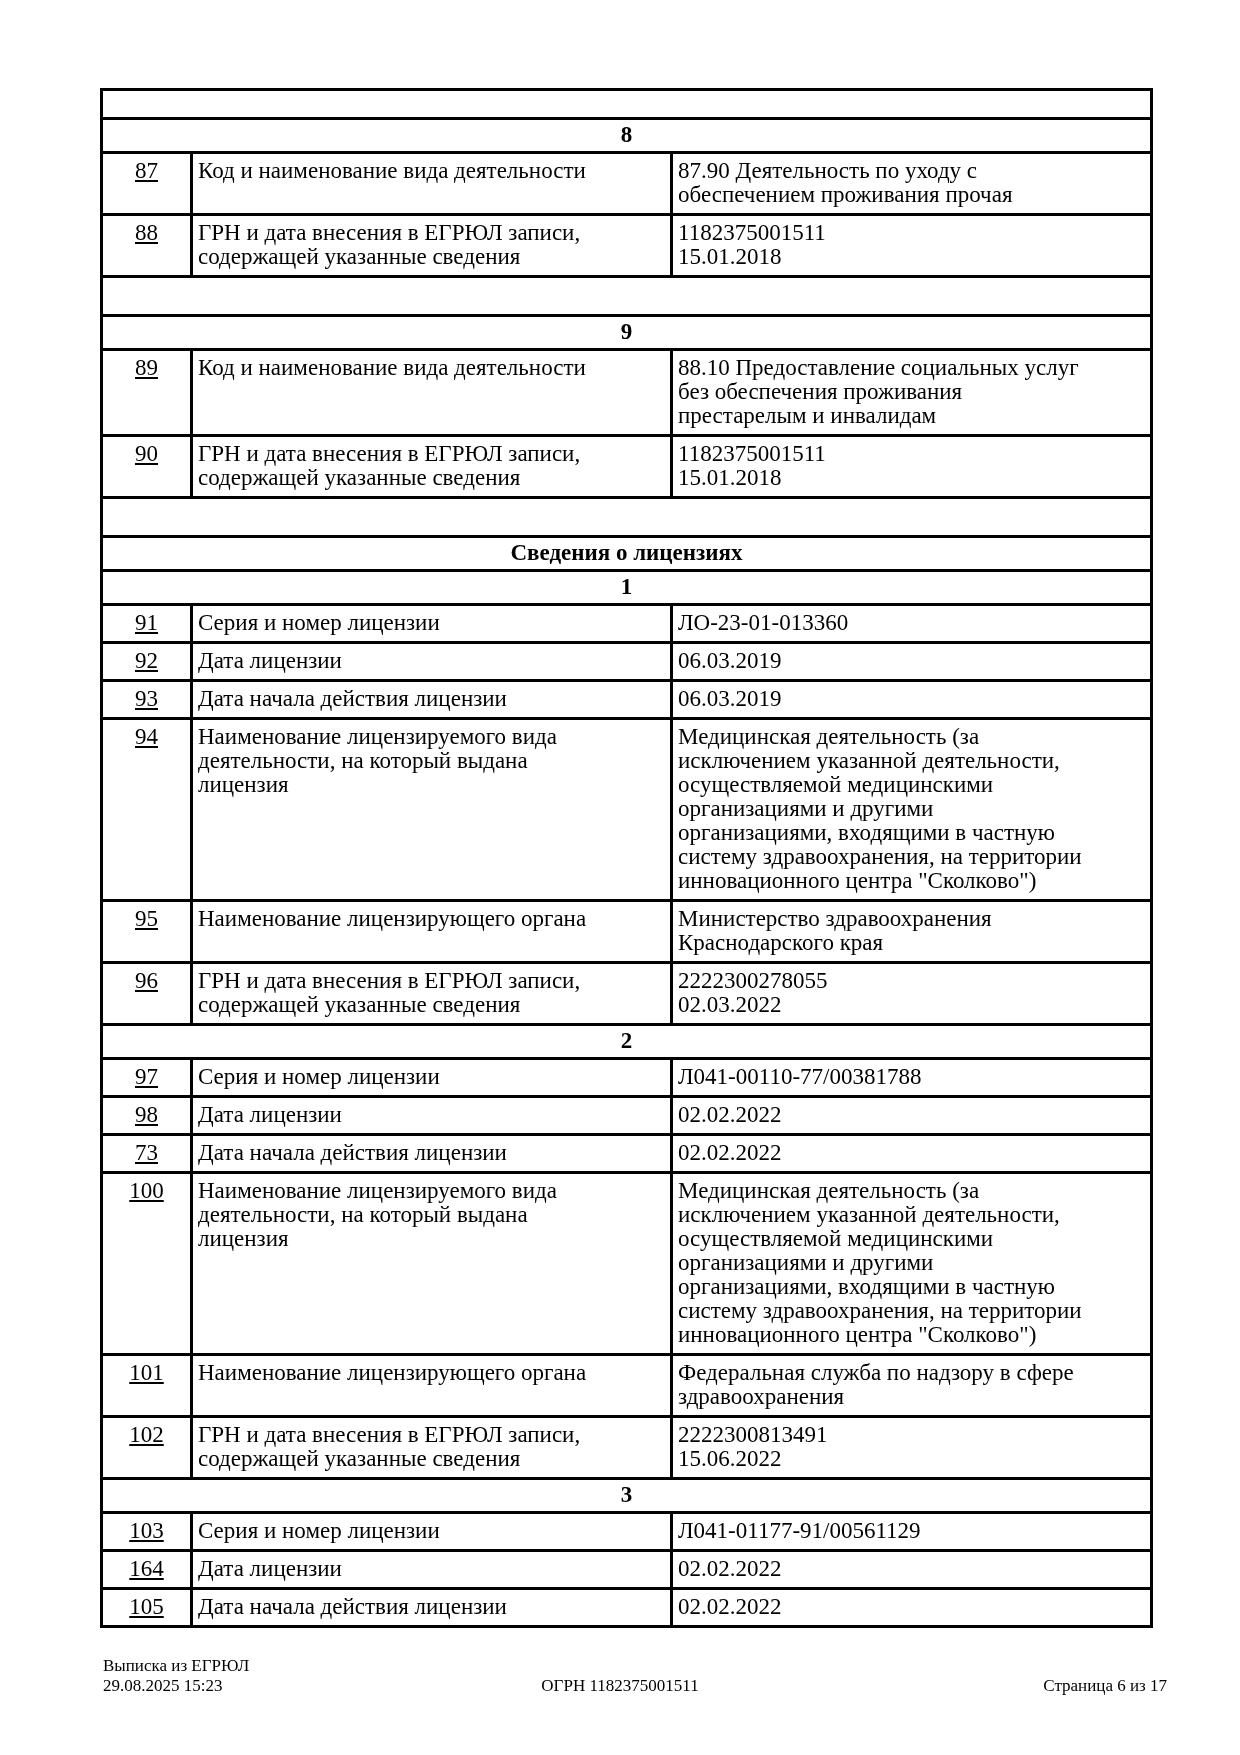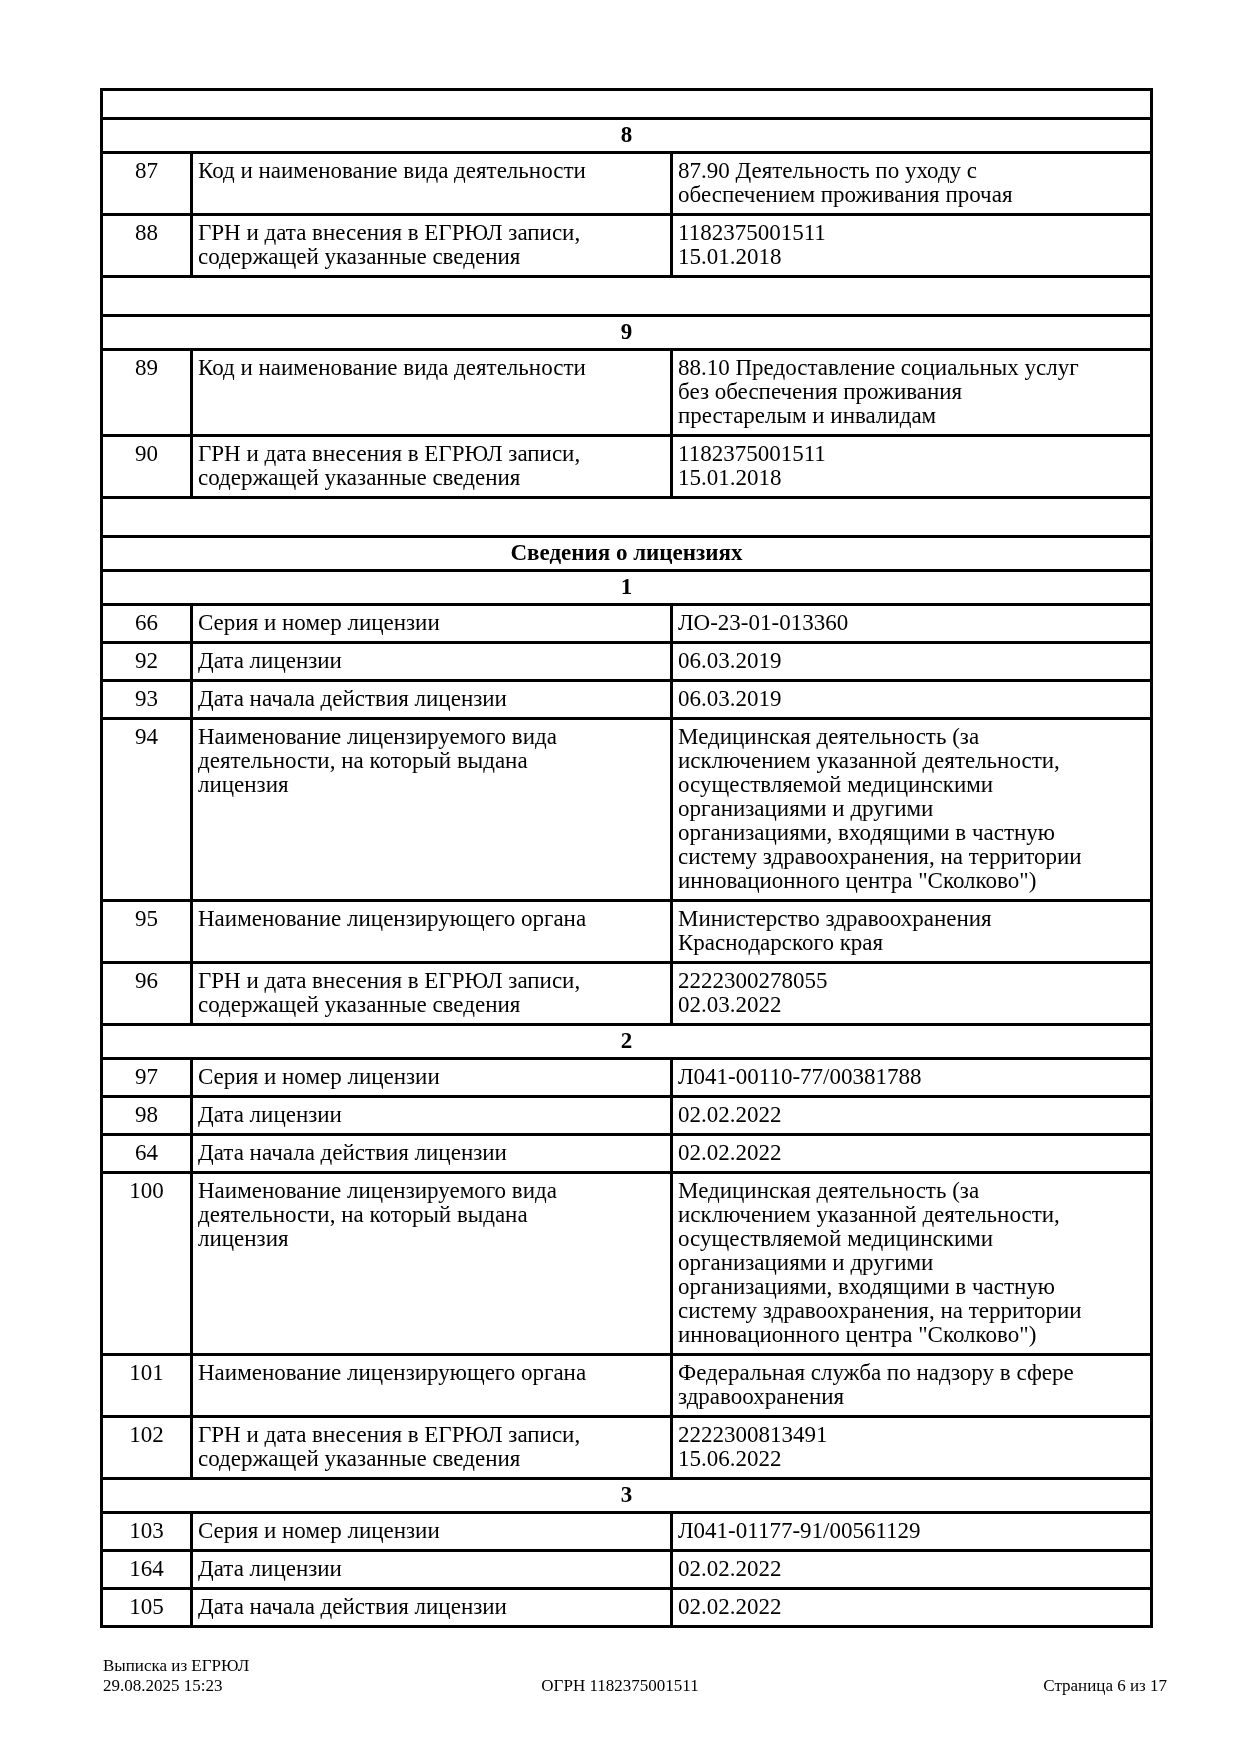--- a/index.html
+++ b/index.html
@@ -29,20 +29,21 @@
     vertical-align: top;
     font-size: 23px;
     line-height: 24px;
     padding: 5px 6px 6px 6px;
     word-wrap: break-word;
   }
   .doc-table td.num {
     text-align: center;
     padding-left: 2px;
     padding-right: 2px;
+    text-decoration: underline;
   }
   .doc-table td.label {
     padding-left: 5px;
     padding-right: 76px;
   }
   .doc-table td.value {
     padding-left: 5px;
     padding-right: 64px;
     white-space: pre-line;
   }
@@ -138,21 +139,21 @@
         <tr>
           <td class="spacer" colspan="3"></td>
         </tr>
         <tr>
           <td class="title" colspan="3">Сведения о лицензиях</td>
         </tr>
         <tr>
           <td class="section" colspan="3">1</td>
         </tr>
         <tr>
-          <td class="num">66</td>
+          <td class="num">91</td>
           <td class="label">Серия и номер лицензии</td>
           <td class="value">ЛО-23-01-013360</td>
         </tr>
         <tr>
           <td class="num">92</td>
           <td class="label">Дата лицензии</td>
           <td class="value">06.03.2019</td>
         </tr>
         <tr>
           <td class="num">93</td>
@@ -182,21 +183,21 @@
           <td class="num">97</td>
           <td class="label">Серия и номер лицензии</td>
           <td class="value">Л041-00110-77/00381788</td>
         </tr>
         <tr>
           <td class="num">98</td>
           <td class="label">Дата лицензии</td>
           <td class="value">02.02.2022</td>
         </tr>
         <tr>
-          <td class="num">64</td>
+          <td class="num">73</td>
           <td class="label">Дата начала действия лицензии</td>
           <td class="value">02.02.2022</td>
         </tr>
         <tr>
           <td class="num">100</td>
           <td class="label">Наименование лицензируемого вида деятельности, на который выдана лицензия</td>
           <td class="value">Медицинская деятельность (за исключением указанной деятельности, осуществляемой медицинскими организациями и другими организациями, входящими в частную систему здравоохранения, на территории инновационного центра "Сколково")</td>
         </tr>
         <tr>
           <td class="num">101</td>

